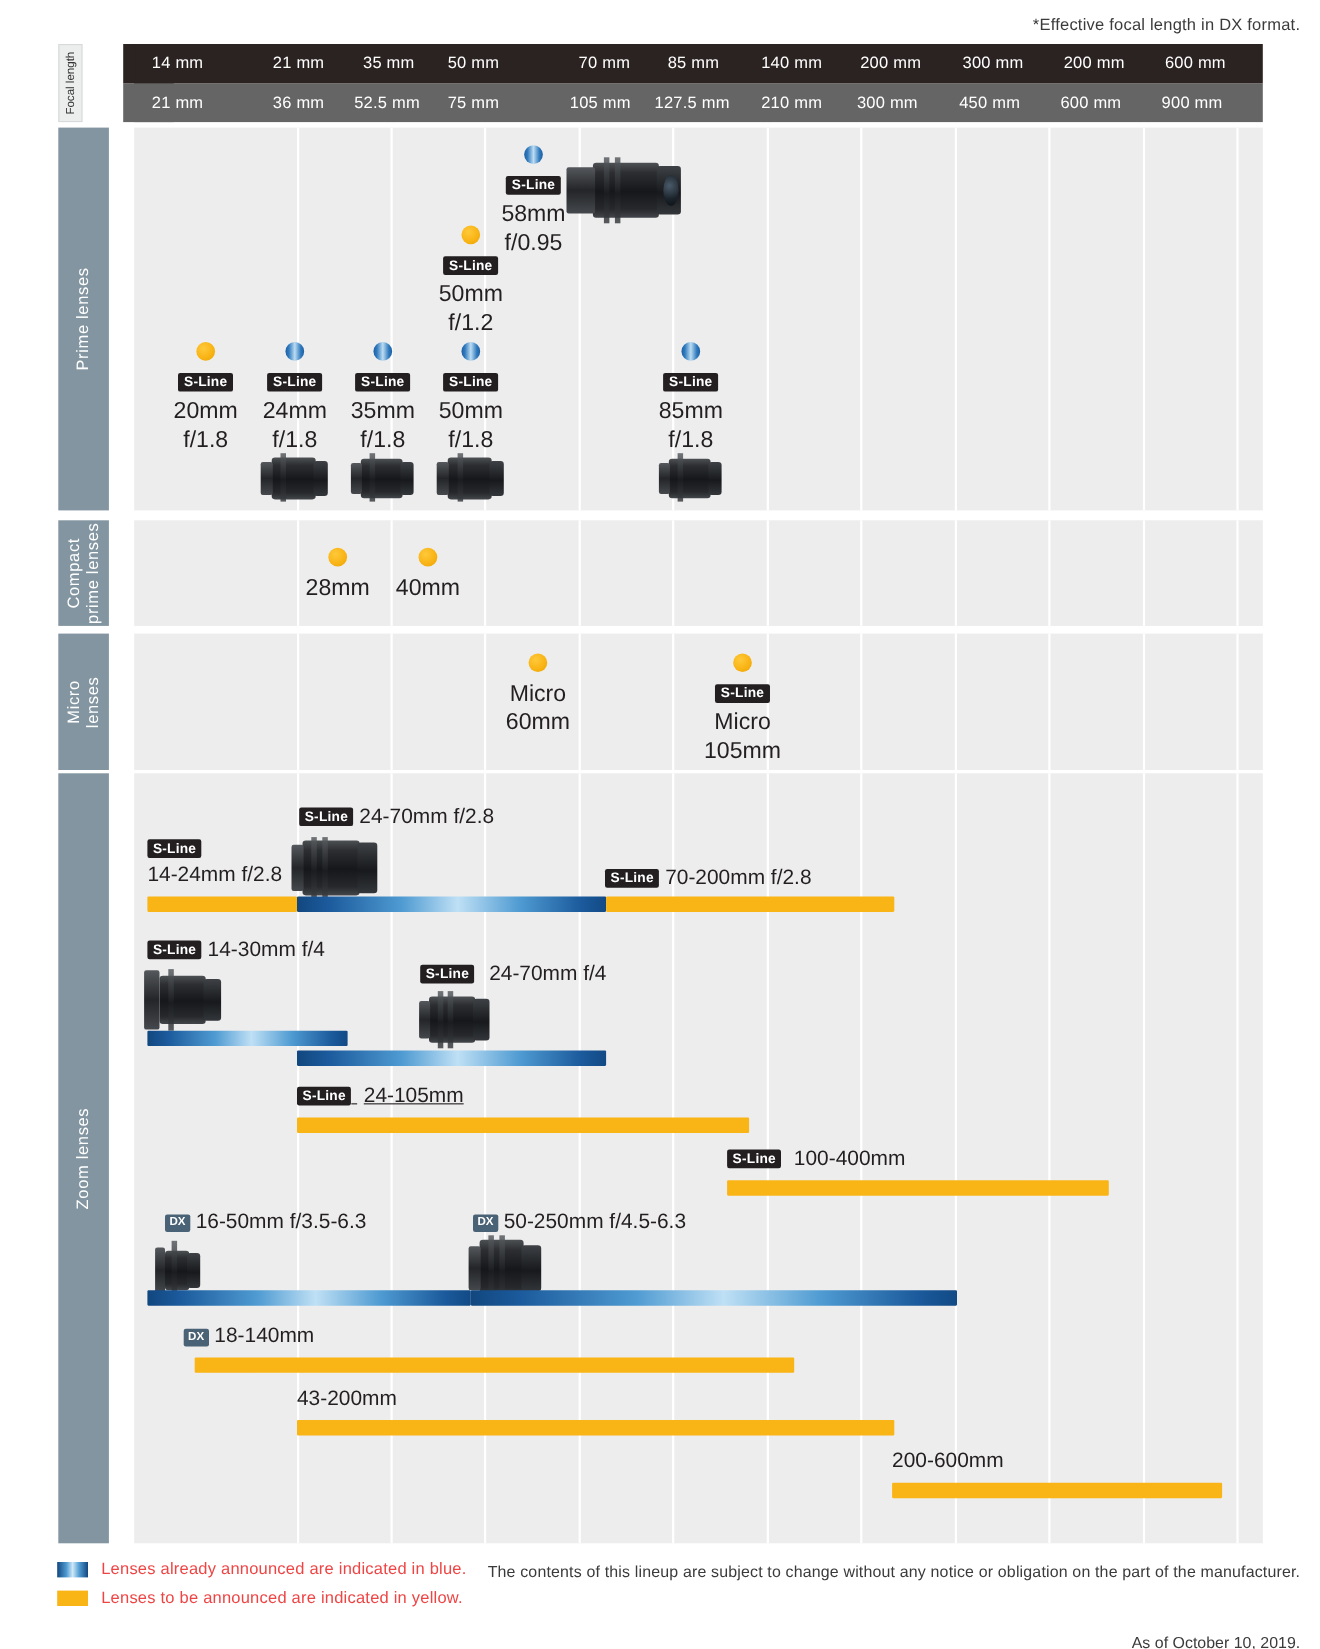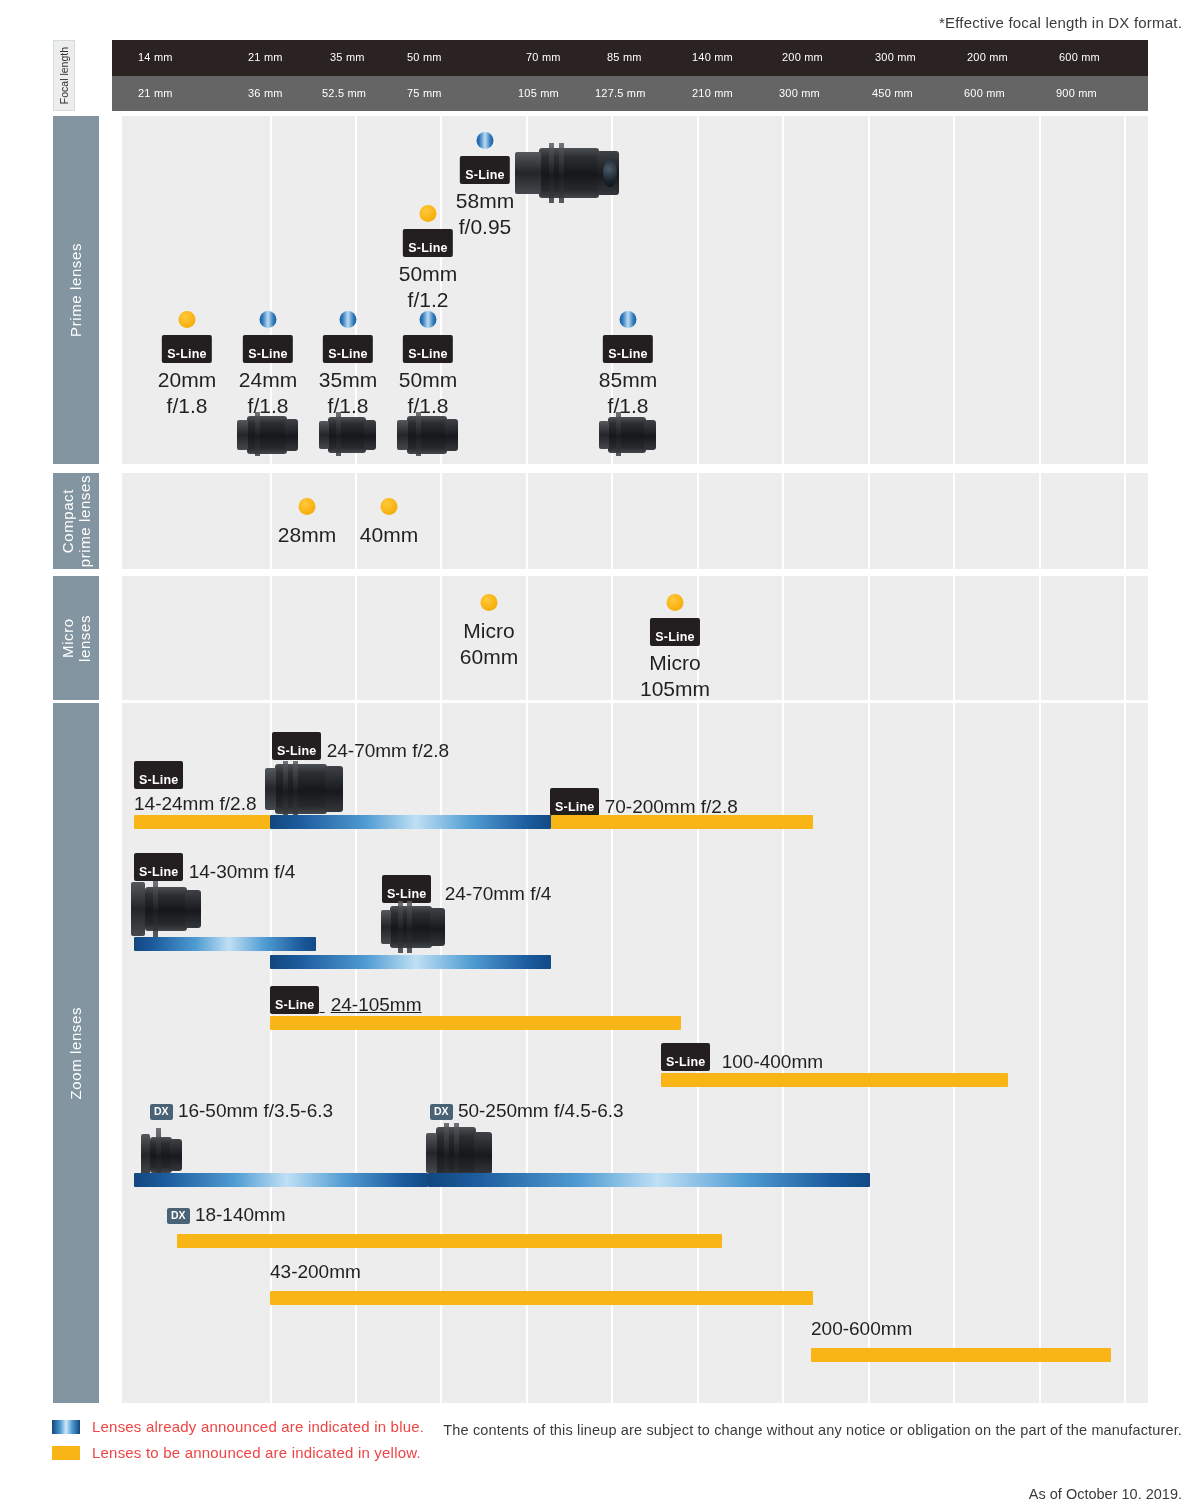--- a/index.html
+++ b/index.html
@@ -40,21 +40,21 @@
   }
   #hdr-fxdx .fx{ background:#2b2321; }
   #hdr-fxdx .dx{ background:#656565; }
 
   #hdr-rows { top:40px; height:71px; }
   .hrow { position:relative; height:35.5px; }
   .hrow.fx{ background:#2b2321; }
   .hrow.dx{ background:#656565; }
   .hcell{
     position:absolute; top:0; height:35.5px; line-height:35.5px;
-    color:#ffffff; font-size:11px; letter-spacing:.2px; white-space:nowrap;
+    color:#ffffff; font-size:15px; letter-spacing:.2px; white-space:nowrap;
   }
 
   
   .sec-label{
     position:absolute; left:53px; width:46px;
     background:#8295a0;
     display:flex; align-items:center; justify-content:center;
   }
   .sec-label span{
     writing-mode:vertical-rl; transform:rotate(180deg);
@@ -74,21 +74,21 @@
     position:absolute; width:17px; height:17px; border-radius:50%;
     transform:translateX(-50%);
   }
   .dot.y{ background:radial-gradient(circle at 38% 34%, #ffc93a 0%, #f9b415 55%, #e9a400 100%); }
   .dot.b{ background:linear-gradient(90deg,#1d5fa4 0%, #2f79bd 18%, #bcdcf2 50%, #2f79bd 82%, #1d5fa4 100%); }
 
   
   .sline{
     display:inline-block; background:#231f20; color:#ffffff;
     font-size:12.5px; font-weight:bold; letter-spacing:.2px;
-    padding:12px 5px 2px 5px; border-radius:2px; line-height:1.15;
+    padding:1px 5px 2px 5px; border-radius:2px; line-height:1.15;
     vertical-align:2px;
   }
   .dxb{
     display:inline-block; background:#4a6275; color:#ffffff;
     font-size:10.5px; font-weight:bold; padding:2px 4px; border-radius:2px;
     line-height:1.1; vertical-align:2px;
   }
 
   
   .plabel{

